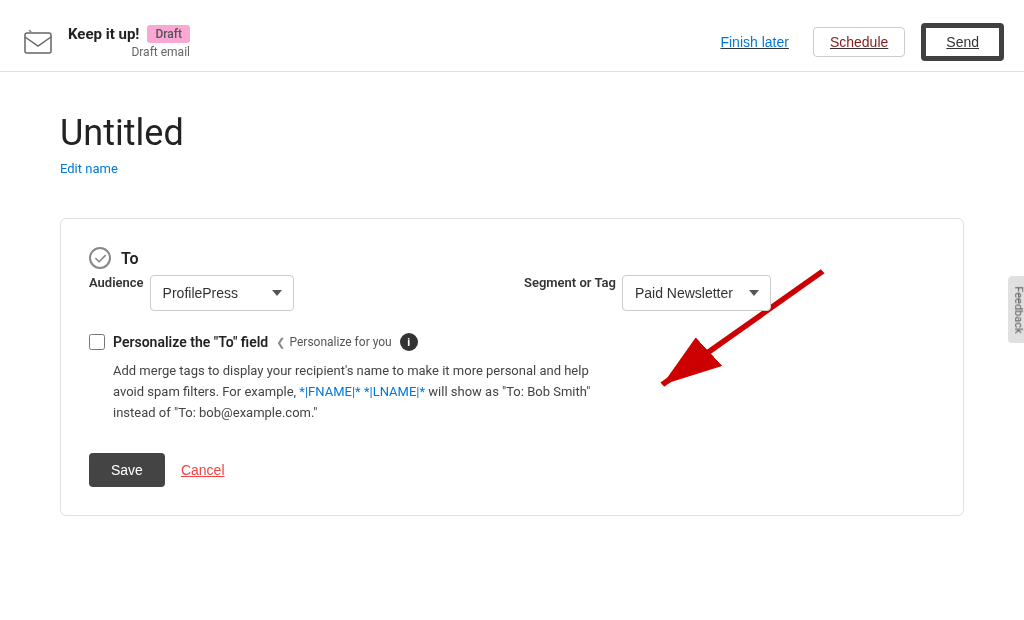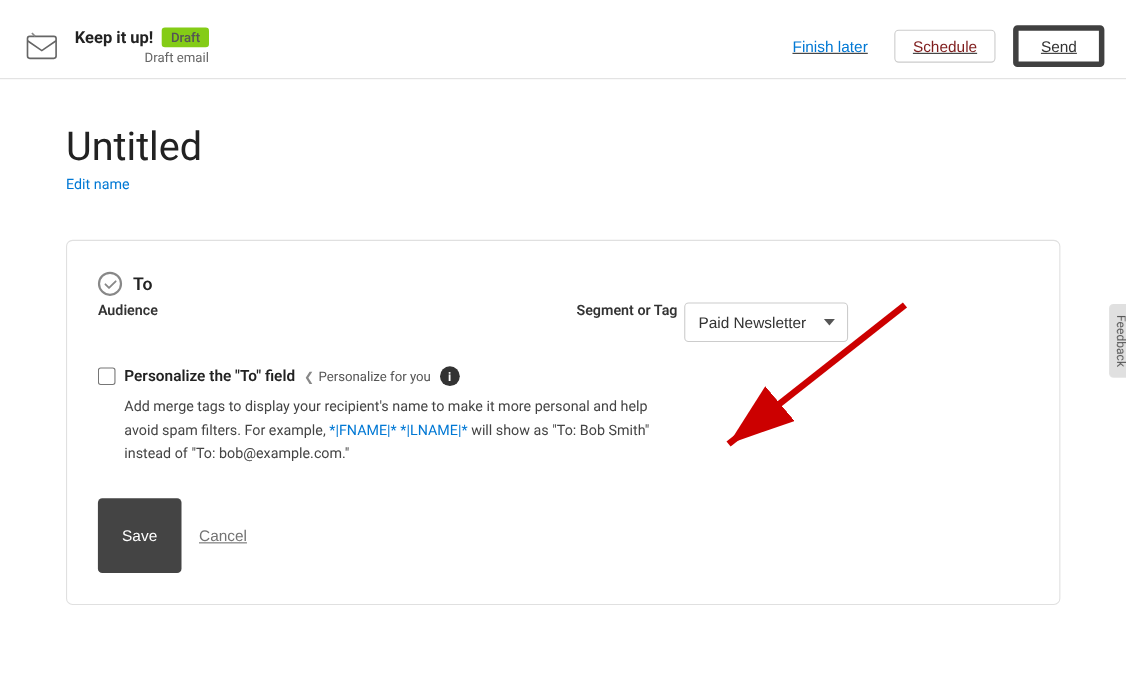--- a/index.html
+++ b/index.html
@@ -45,21 +45,21 @@
       display: flex;
       align-items: center;
       gap: 8px;
     }
     .keep-it-up {
       font-weight: 700;
       font-size: 15px;
       color: #222;
     }
     .draft-badge {
-      background: #84cc16;
+      background: #f9a8d4;
       color: #555;
       font-size: 12px;
       padding: 2px 8px;
       border-radius: 3px;
       font-weight: 500;
     }
     .draft-email-label {
       font-size: 12px;
       color: #666;
       margin-top: 2px;
@@ -267,28 +267,28 @@
     .action-buttons {
       display: flex;
       align-items: center;
       gap: 16px;
       margin-top: 30px;
     }
     .save-btn {
       background: #444;
       color: #fff;
       border: none;
-      padding: 26px 22px;
+      padding: 9px 22px;
       border-radius: 4px;
       font-size: 14px;
       font-weight: 500;
       cursor: pointer;
     }
     .cancel-link {
-      color: #737373;
+      color: #ef4444;
       font-size: 14px;
       text-decoration: underline;
       cursor: pointer;
       background: none;
       border: none;
     }
 
     
     .arrow-overlay {
       position: absolute;
@@ -362,20 +362,26 @@
         <svg viewBox="0 0 14 14" fill="none">
           <path d="M2 7 L5.5 10.5 L12 4" stroke="#888" stroke-width="1.8" stroke-linecap="round" stroke-linejoin="round"></path>
         </svg>
       </div>
       <span class="card-title">To</span>
     </div>
 
     <div class="selects-row">
       <div class="select-group select-group-left">
         <label class="select-label">Audience</label>
+        <div class="select-wrapper">
+          <select>
+            <option>ProfilePress</option>
+            <option>All Subscribers</option>
+          </select>
+        </div>
       </div>
       <div class="select-group select-group-right">
         <label class="select-label">Segment or Tag</label>
         <div class="select-wrapper">
           <select>
             <option>Paid Newsletter</option>
             <option>Free Newsletter</option>
             <option>All</option>
           </select>
         </div>

